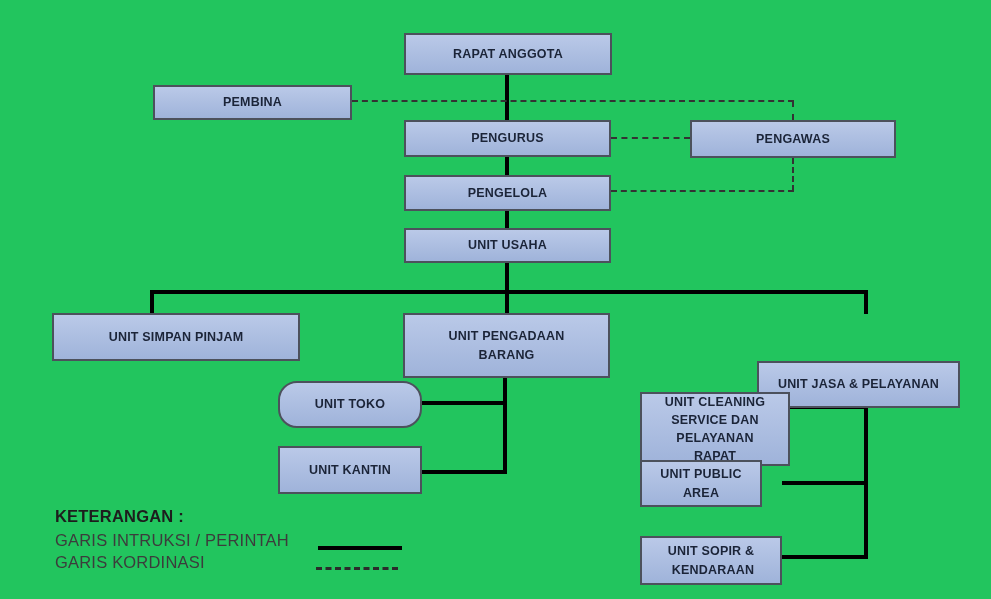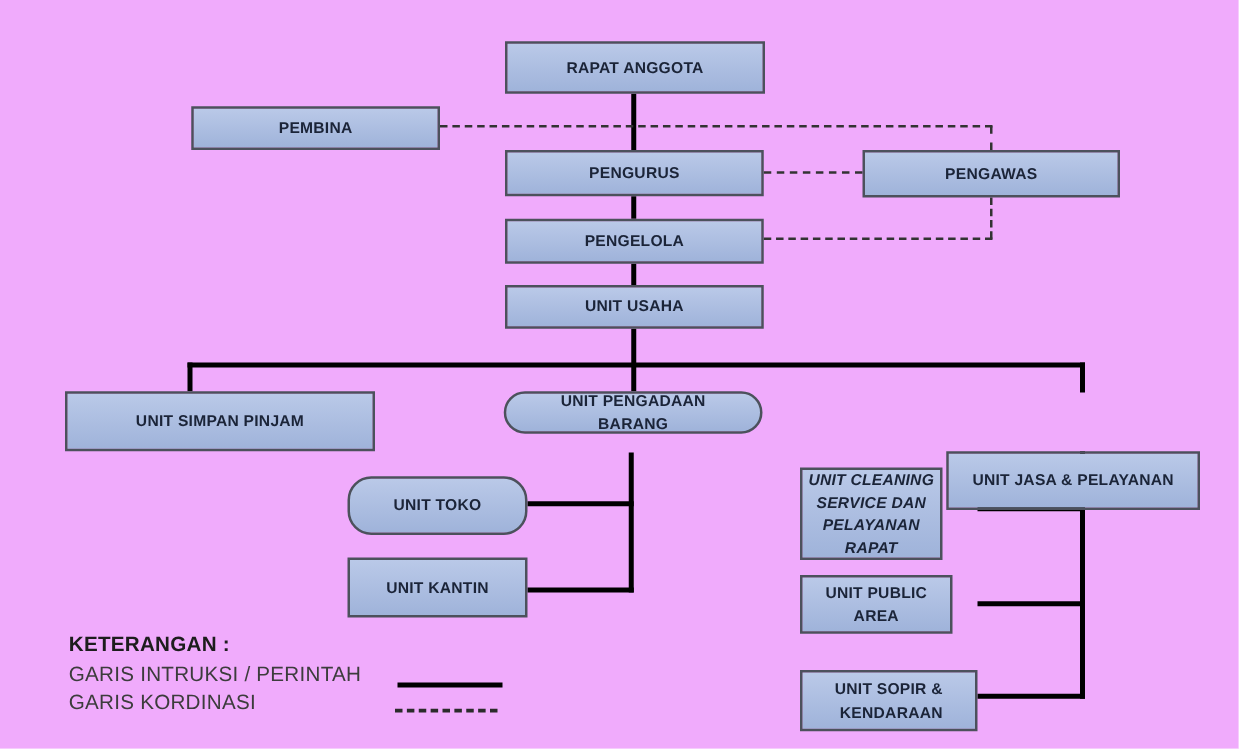--- a/index.html
+++ b/index.html
@@ -5,21 +5,21 @@
   html, body {
     margin: 0;
     padding: 0;
     background: #ffffff;
     font-family: "Liberation Sans", sans-serif;
   }
   .canvas {
     position: relative;
     width: 991px;
     height: 599px;
-    background: #f0abfc;
+    background: #22c55e;
     overflow: hidden;
   }
   
   .node {
     position: absolute;
     box-sizing: border-box;
     background: linear-gradient(to bottom, #bac9e8 0%, #aabdе2 40%, #9fb3da 100%);
     background: linear-gradient(to bottom, #bac9e8, #9fb3da);
     border: 2px solid #4c515c;
     display: flex;
@@ -35,25 +35,25 @@
     white-space: pre-line;
     letter-spacing: 0.2px;
   }
   #rapat-anggota        { left: 404px; top: 33px;  width: 208px; height: 42px; }
   #pembina              { left: 153px; top: 85px;  width: 199px; height: 35px; }
   #pengurus             { left: 404px; top: 120px; width: 207px; height: 37px; }
   #pengawas             { left: 690px; top: 120px; width: 206px; height: 38px; }
   #pengelola            { left: 404px; top: 175px; width: 207px; height: 36px; }
   #unit-usaha           { left: 404px; top: 228px; width: 207px; height: 35px; }
   #unit-simpan-pinjam   { left: 52px;  top: 313px; width: 248px; height: 48px; }
-  #unit-pengadaan-barang{ left: 403px; top: 313px; width: 207px; height: 34px; border-radius: 23px; }
+  #unit-pengadaan-barang{ left: 403px; top: 313px; width: 207px; height: 65px; }
   #unit-jasa-pelayanan  { left: 757px; top: 314px; width: 203px; height: 47px; margin-top: 47px; }
   #unit-toko            { left: 278px; top: 381px; width: 144px; height: 47px; border-radius: 19px; }
   #unit-kantin          { left: 278px; top: 446px; width: 144px; height: 48px; }
-  #unit-cleaning        { left: 640px; top: 374px; width: 114px; height: 74px; font-style: italic; }
+  #unit-cleaning        { left: 640px; top: 392px; width: 150px; height: 74px; }
   #unit-public-area     { left: 640px; top: 460px; width: 122px; height: 47px; }
   #unit-sopir           { left: 640px; top: 536px; width: 142px; height: 49px; text-align: right; }
 
   
   .sline {
     position: absolute;
     background: #000000;
   }
   #c1  { left: 505px; top: 75px;  width: 4px;   height: 45px; }
   #c2  { left: 505px; top: 157px; width: 4px;   height: 18px; }

